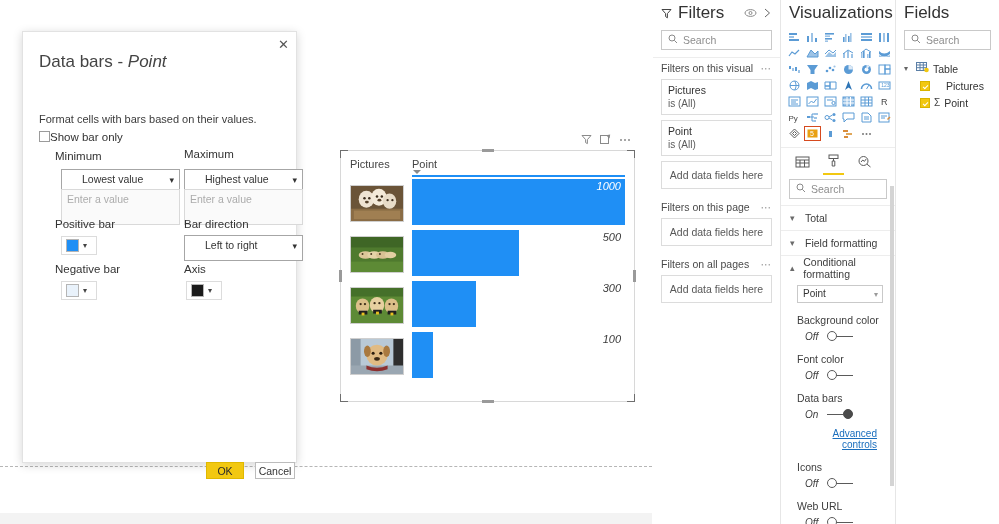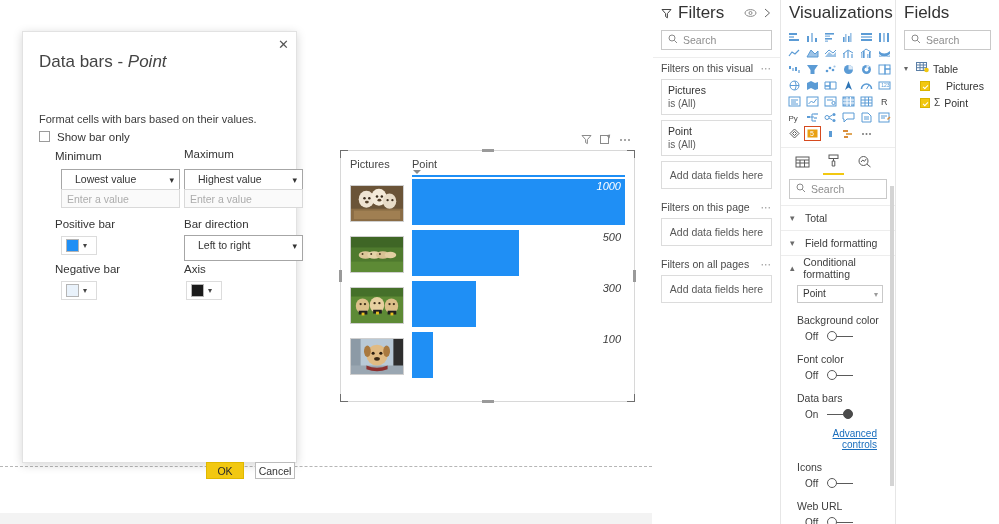--- a/index.html
+++ b/index.html
@@ -75,38 +75,38 @@
   
   #dialog {
     position:absolute; left:22px; top:31px; width:275px; height:432px;
     background:#fff; border:1px solid #e2e2e2;
     box-shadow:0 2px 9px rgba(0,0,0,.17);
   }
   #dialog-close { position:absolute; right:7px; top:6px; font-size:13px; color:#555; cursor:pointer; line-height:1; }
   #dialog-title { position:absolute; left:16px; top:20px; font-size:17px; color:#444; font-weight:400; }
   #dialog-title em { font-style:italic; }
   #dialog-desc { position:absolute; left:16px; top:81px; font-size:11px; color:#3b3b3b; }
-  #showbaronly-row { position:absolute; left:16px; top:99px; display:flex; gap:7px; }
+  #showbaronly-row { position:absolute; left:16px; top:99px; display:flex; }
   .cbx { width:11px; height:11px; border:1px solid #9b9b9b; background:#fff; display:inline-block; }
   .fieldlabel { font-size:11.5px; color:#333; }
   .colA { position:absolute; left:32px; }
   .colB { position:absolute; left:161px; }
   .lbl-min { top:118px; }
   .lbl-max { top:116px; }
   .sel {
     position:absolute; width:119px; height:26px; border:1px solid #a6a6a6; background:#fff;
-    font-size:10.5px; color:#333; padding:2px 16px 0 13px; line-height:14px;
+    font-size:10.5px; color:#333; padding:2px 16px 0 20px; line-height:14px;
   }
   .sel .chev {
     position:absolute; right:5px; top:3px; font-size:9px; color:#333;
   }
   .sel-min { left:38px; top:137px; }
   .sel-max { left:161px; top:137px; }
   .txtin {
-    position:absolute; width:119px; height:19px; border:1px solid #d9d9d9; background:#fafafa;
+    position:absolute; width:119px; height:36px; border:1px solid #d9d9d9; background:#fafafa;
     font-size:10.5px; color:#acacac; padding:2px 5px 0 5px; line-height:14px;
   }
   .txt-min { left:38px; top:157px; }
   .txt-max { left:161px; top:157px; }
   .lbl-pos { top:186px; }
   .lbl-dir { top:186px; }
   .swatch-btn {
     position:absolute; height:19px; border:1px solid #dcdcdc; background:#fff;
     display:flex; align-items:center; gap:4px; padding:0 4px; width:36px;
   }
@@ -188,21 +188,21 @@
   }
   .chev-s { font-size:9px; color:#6b6b6b; width:9px; }
   .cf-body { padding:5px 9px 0 16px; }
   .cf-select {
     width:86px; height:18px; border:1px solid #c9c9c9; background:#fff;
     font-size:10px; color:#333; padding:1px 14px 0 5px; position:relative; line-height:14px;
   }
   .cf-select .chev { position:absolute; right:4px; top:2px; font-size:8px; color:#9a9a9a; }
   .cf-item { margin-top:11px; }
   .cf-label { font-size:10.5px; color:#3d3d3d; }
-  .toggle-row { display:flex; align-items:center; gap:6px; margin-top:5px; padding-left:8px; }
+  .toggle-row { display:flex; align-items:center; gap:6px; margin-top:5px; padding-left:8px;font-style:italic; }
   .toggle-state { font-size:10px; color:#3d3d3d; width:16px; }
   .tgl { position:relative; width:26px; height:11px; }
   .tgl .track { position:absolute; left:6px; right:0; top:5px; height:1.4px; background:#5a5a5a; }
   .tgl .knob {
     position:absolute; top:0; width:10px; height:10px; border-radius:50%;
   }
   .tgl.off .knob { left:0; border:1.4px solid #5a5a5a; background:#fff; }
   .tgl.on .track { left:0; right:10px; }
   .tgl.on .knob { right:0; background:#4a4a4a; border:1.4px solid #4a4a4a; }
   #advanced-link {

